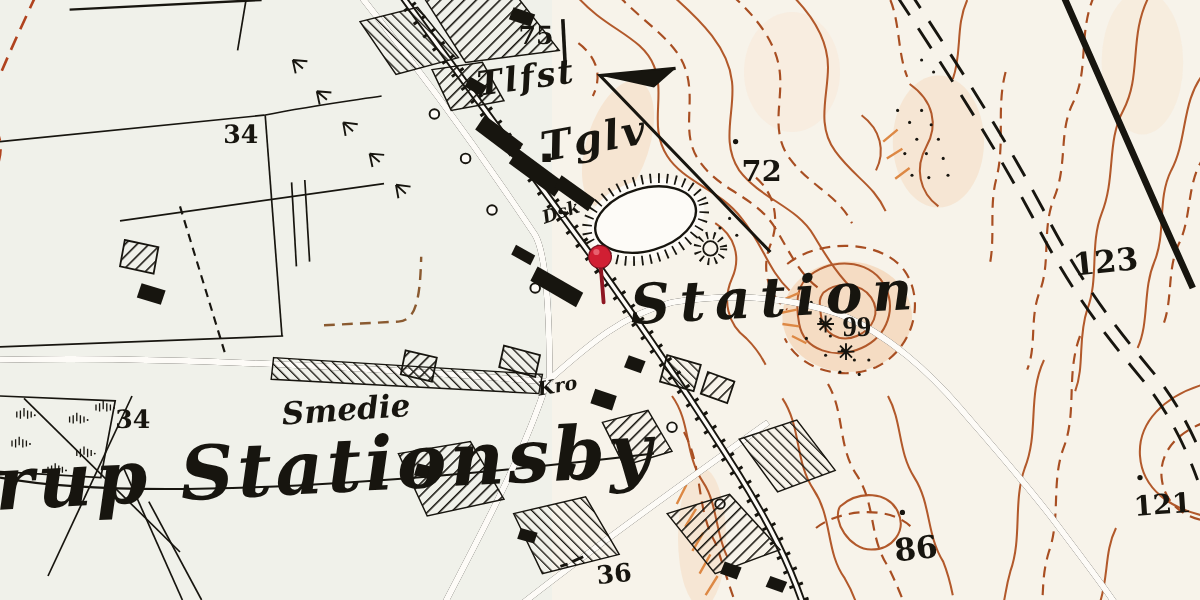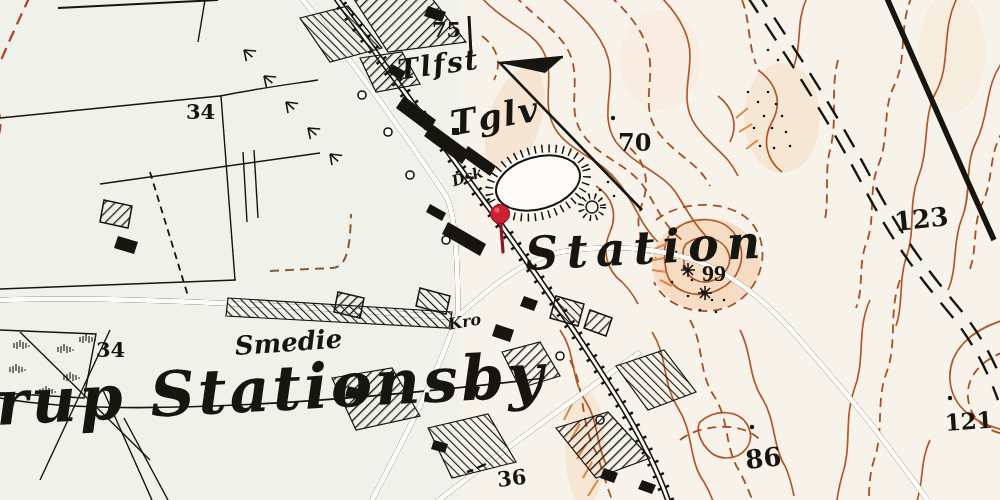--- a/index.html
+++ b/index.html
@@ -274,21 +274,21 @@
     <path d="M500,214 L503,252" stroke="#8e1622" stroke-width="3.2" stroke-linecap="round" fill="none"></path>
     <circle cx="500" cy="214" r="9.5" fill="#d11f33" stroke="#7e1120" stroke-width="1"></circle>
     <circle cx="497" cy="210" r="2.6" fill="#e8606e"></circle>
   </g>
 </svg>
 
 <div class="labels">
   <span class="lbl num" style="left:432px; top:6px;   font-size:21px;">75</span>
   <span class="lbl it" style="left:396px; top:44px;  font-size:28px; letter-spacing:2px; transform:rotate(-8deg);">Tlfst</span>
   <span class="lbl it" style="left:448px; top:94px;  font-size:34px; letter-spacing:2px; transform:rotate(-10deg);">Tglv</span>
-  <span class="lbl num" style="left:618px; top:118px; font-size:24px;">70</span>
+  <span class="lbl num" style="left:618px; top:118px; font-size:24px;">72</span>
   <span class="lbl num" style="left:893px; top:196px; font-size:26px; transform:rotate(-6deg);">123</span>
   <span class="lbl it" style="left:450px; top:162px; font-size:15px; transform:rotate(-18deg);">Dsk</span>
   <span class="lbl it" style="left:524px; top:218px; font-size:46px; letter-spacing:8px; transform:rotate(-3deg);">Station</span>
   <span class="lbl num" style="left:702px; top:248px; font-size:24px;font-family:Liberation Serif, serif;">99</span>
   <span class="lbl it" style="left:447px; top:304px; font-size:16px; transform:rotate(-10deg);">Kro</span>
   <span class="lbl it" style="left:234px; top:320px; font-size:26px; transform:rotate(-4deg);">Smedie</span>
   <span class="lbl num" style="left:96px;  top:326px; font-size:21px;">34</span>
   <span class="lbl num" style="left:186px; top:88px;  font-size:21px;">34</span>
   <span class="lbl it" style="left:-6px;  top:360px; font-size:62px; letter-spacing:3px; transform:rotate(-3deg);">rup Stationsby</span>
   <span class="lbl num" style="left:944px; top:398px; font-size:23px; transform:rotate(-4deg);">121</span>

